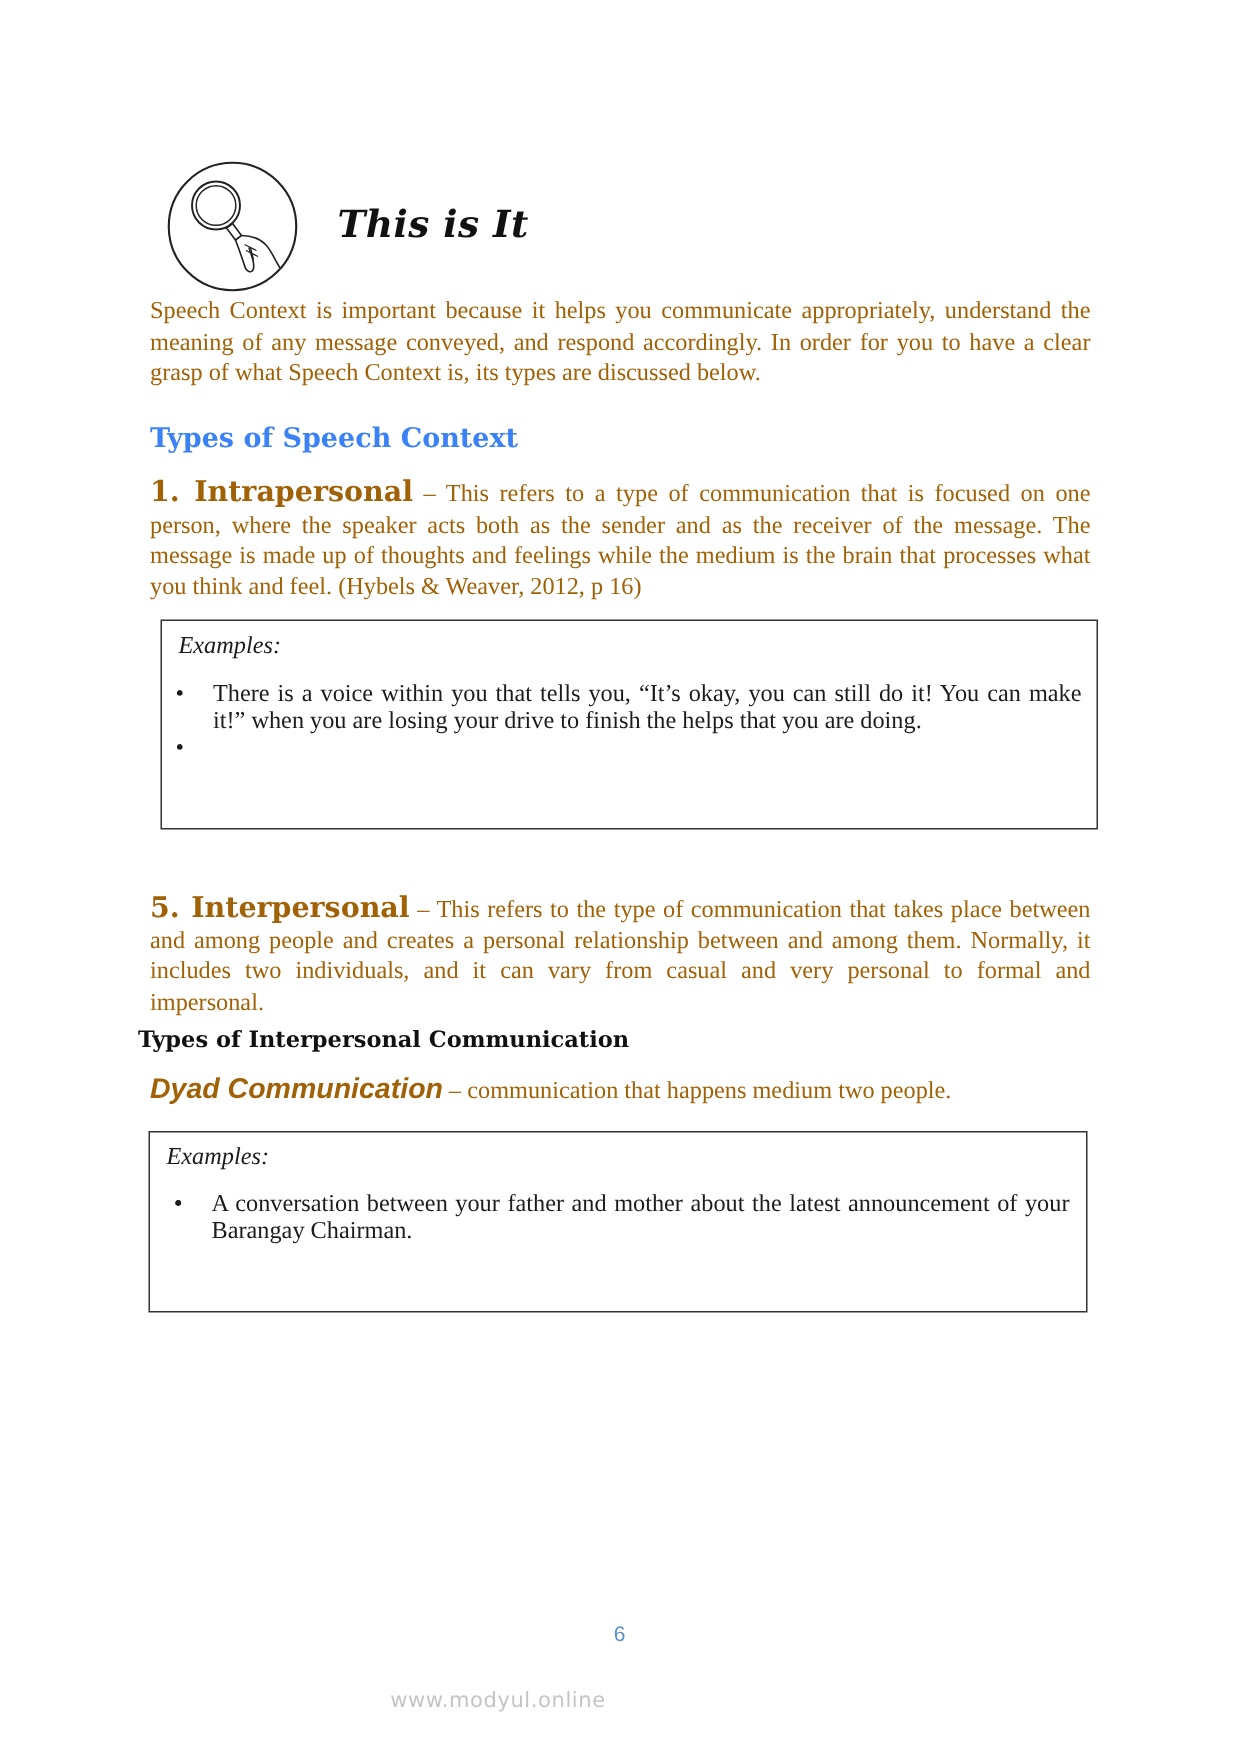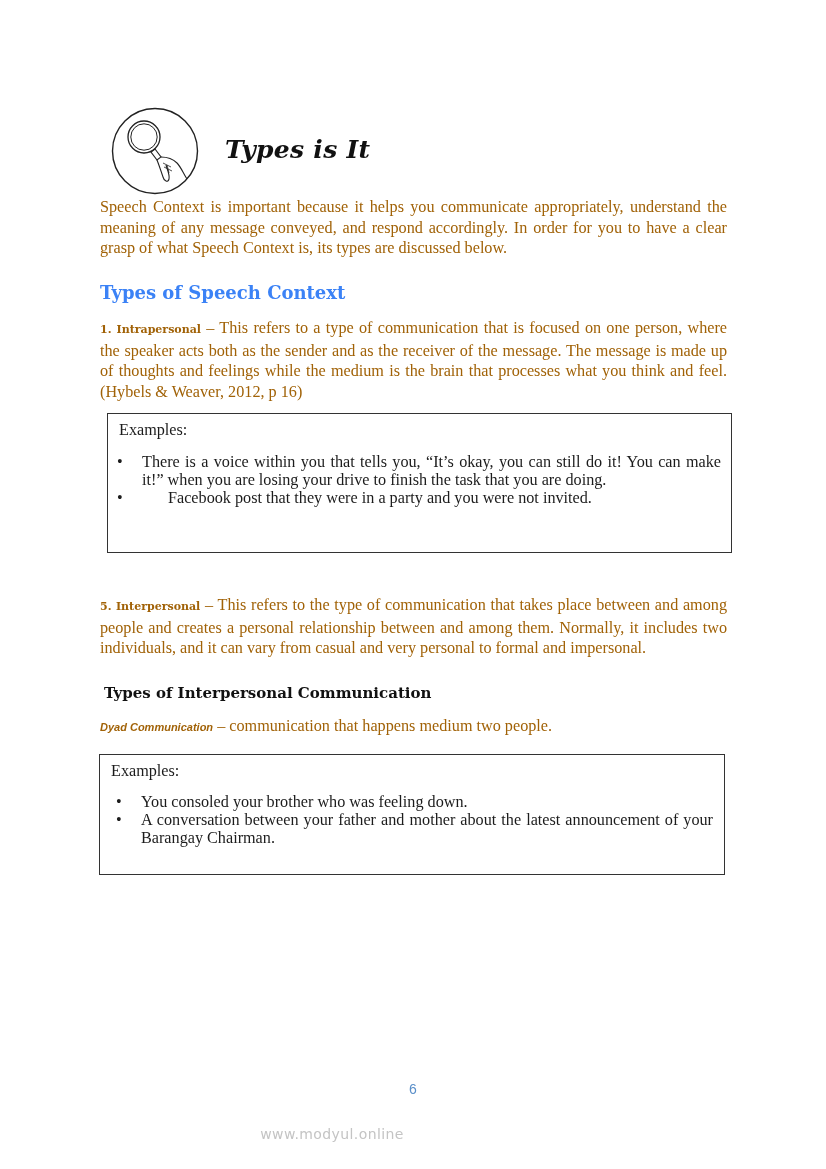--- a/index.html
+++ b/index.html
@@ -15,37 +15,37 @@
       position: absolute; left: 225px; top: 135px;
       font-family: "DejaVu Serif", serif; font-weight: bold; font-style: italic;
       font-size: 25px; letter-spacing: 0.3px; color: #111;
     }
 
     .para {
       position: absolute; left: 100px; width: 627px;
       font-family: "Liberation Serif", serif; font-size: 16.2px; line-height: 20.6px;
       text-align: justify; color: #a16207;
     }
-    .para b { font-family: "DejaVu Serif", serif; font-size: 11px; }
+    .para b { font-family: "DejaVu Serif", serif; font-size: 19px; }
     .para i b, .para b i { font-family: Liberation Sans, sans-serif; }
 
     .h2 {
       position: absolute; left: 100px; top: 282px;
       font-family: "DejaVu Serif", serif; font-weight: bold; font-size: 18px; color: #3b82f6;
     }
     .h3 {
-      position: absolute; left: 104px; top: 684px;
+      position: absolute; left: 92px; top: 684px;
       font-family: "DejaVu Serif", serif; font-weight: bold; font-size: 15px; color: #111;
     }
 
     .box {
       position: absolute; border: 1.3px solid #333; box-sizing: border-box;
       font-family: "Liberation Serif", serif; font-size: 16.2px; line-height: 18px; color: #1c1c1c;
     }
-    .box .ex-label { position: absolute; }
+    .box .ex-label { position: absolute; font-style: italic; }
     .box ul { position: absolute; margin: 0; padding: 0; list-style: none; }
     .box li { position: relative; padding-left: 34px; text-align: justify; }
     .box li .bullet { position: absolute; left: 9px; top: 0; }
 
     .page-num {
       position: absolute; left: 0; width: 826px; top: 1081px; text-align: center;
       font-family: "Liberation Sans", sans-serif; font-size: 14px; color: #5a8fc9;
     }
     .watermark {
       position: absolute; left: 0; width: 664px; top: 1126px; text-align: center;
@@ -59,46 +59,45 @@
 
   <svg class="header-icon" viewBox="0 0 88 88">
     <circle cx="44" cy="44" r="42.5" fill="none" stroke="#222" stroke-width="1.4"></circle>
     <circle cx="33" cy="30" r="16" fill="none" stroke="#222" stroke-width="1.3"></circle>
     <circle cx="33" cy="30" r="13.2" fill="none" stroke="#222" stroke-width="1"></circle>
     <path d="M44 42 L50 50 L46 53 L40 45 Z" fill="none" stroke="#222" stroke-width="1.1"></path>
     <path d="M46 53 C48 58 50 64 52 70 C53 74 57 76 58 72 C59 68 56 62 55 58" fill="none" stroke="#222" stroke-width="1.1"></path>
     <path d="M50 50 C56 50 62 52 66 56 C70 60 72 66 76 72" fill="none" stroke="#222" stroke-width="1.1"></path>
     <path d="M52 56 L60 60 M53 60 L61 64 M56 58 L58 66" fill="none" stroke="#222" stroke-width="0.8"></path>
   </svg>
-  <div class="section-title">Types is It</div>
+  <div class="section-title">This is It</div>
 
   <p class="para" style="top:197px; margin:0;">Speech Context is important because it helps you communicate appropriately, understand the meaning of any message conveyed, and respond accordingly. In order for you to have a clear grasp of what Speech Context is, its types are discussed below.</p>
 
   <div class="h2">Types of Speech Context</div>
 
   <p class="para" style="top:318px; margin:0;"><b>1. Intrapersonal</b><span> – This refers to a type of communication that is focused on one person, where the speaker acts both as the sender and as the receiver of the message. The message is made up of thoughts and feelings while the medium is the brain that processes what you think and feel. (Hybels &amp; Weaver, 2012, p 16)</span></p>
 
   <div class="box" style="left:107px; top:413px; width:625px; height:140px;">
     <div class="ex-label" style="left:11px; top:7px;">Examples:</div>
     <ul style="left:0; top:39px; width:613px;">
-      <li><span class="bullet">•</span><span>There is a voice within you that tells you, “It’s okay, you can still do it! You can make it!” when you are losing your drive to finish the task that you are doing.</span></li>
+      <li><span class="bullet">•</span><span>There is a voice within you that tells you, “It’s okay, you can still do it! You can make it!” when you are losing your drive to finish the helps that you are doing.</span></li>
       <li><span class="bullet">•</span></li>
-      <li style="padding-left:60px;"><span>Facebook post that they were in a party and you were not invited.</span></li>
     </ul>
   </div>
 
   <p class="para" style="top:595px; margin:0;"><b>5. Interpersonal</b><span> – This refers to the type of communication that takes place between and among people and creates a personal relationship between and among them. Normally, it includes two individuals, and it can vary from casual and very personal to formal and impersonal.</span></p>
 
   <div class="h3">Types of Interpersonal Communication</div>
 
   <p class="para" style="top:716px; margin:0;"><b><i>Dyad Communication</i></b><span> – communication that happens medium two people.</span></p>
 
   <div class="box" style="left:99px; top:754px; width:626px; height:121px;">
     <div class="ex-label" style="left:11px; top:7px;">Examples:</div>
     <ul style="left:7px; top:38px; width:606px;">
-      <li><span class="bullet">•</span><span>You consoled your brother who was feeling down.</span></li>
+      <li><span class="bullet">•</span></li>
       <li><span class="bullet">•</span><span>A conversation between your father and mother about the latest announcement of your Barangay Chairman.</span></li>
     </ul>
   </div>
 
   <div class="page-num">6</div>
   <div class="watermark">www.modyul.online</div>
 </div>
 
 </body></html>

